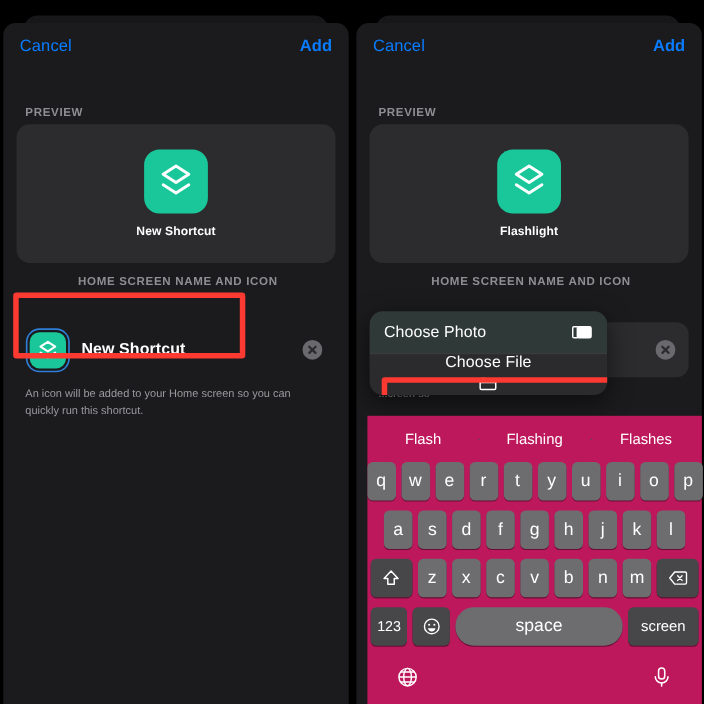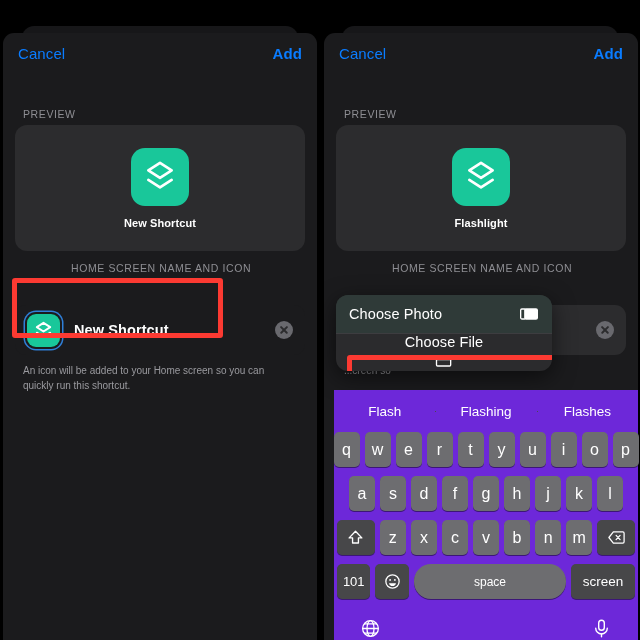--- a/index.html
+++ b/index.html
@@ -2,21 +2,21 @@
 <html><head>
 <meta charset="utf-8">
 <style>
   * { box-sizing: border-box; margin: 0; padding: 0; }
   html, body {
     width: 640px; height: 640px;
     background: #000000;
     font-family: "Liberation Sans", sans-serif;
     overflow: hidden;
   }
-  .screens { position: relative; width: 640px; height: 531px; margin-top: 12px; }
+  .screens { position: relative; width: 640px; height: 531px; }
 
   .panel {
     position: absolute; top: 0; height: 640px; width: 320px;
     background: #000; overflow: hidden;
   }
   .panel.left  { left: 0; }
   .panel.right { left: 320px; }
 
   
   .sheet-back {
@@ -36,21 +36,21 @@
     position: absolute; top: 12px;
     color: #0a7cff; font-size: 15px; font-weight: 700;
     letter-spacing: .1px; background: none; border: 0;
     font-family: "Liberation Sans", sans-serif; cursor: pointer;
   }
   .nav-cancel { left: 15px; font-weight: 400; }
   .nav-add    { right: 15px; }
 
   .section-label {
     position: absolute; left: 20px; font-size: 10.5px; letter-spacing: .6px;
-    color: #8e8e93; font-weight: 400;
+    color: #8e8e93; font-weight: 700;
   }
   .lbl-preview { top: 75px; }
   .lbl-home    { top: 229px; padding-left: 48px; }
 
   .preview-card {
     position: absolute; left: 12px; right: 12px; top: 92px; height: 126px;
     background: #2c2c2e; border-radius: 12px;
     display: flex; flex-direction: column;
     align-items: center; justify-content: center;
   }
@@ -119,21 +119,21 @@
   }
   .ctx-item + .ctx-item { border-top: .5px solid #3d3d40; flex-direction: column; }
   .ctx-item.highlight { background: #2f3a38; }
   .ctx-label { flex: 1; letter-spacing: .1px; }
   .ctx-icon { width: 20px; height: 20px; flex: none; }
   .ctx-icon svg { width: 20px; height: 20px; display: block; }
 
   
   .keyboard {
     position: absolute; left: 10px; right: 0; bottom: 0; height: 262px;
-    background: #6d28d9;
+    background: #be185d;
   }
   .predictive {
     height: 42px; display: flex; align-items: center;
   }
   .pred {
     flex: 1; text-align: center; color: #fff; font-size: 13.5px;
     position: relative; cursor: pointer;
   }
   .pred + .pred::before {
     content: ""; position: absolute; left: 0; top: 7px; bottom: 7px;
@@ -146,21 +146,21 @@
   .key {
     background: #6d6d70; border-radius: 5px; height: 35px;
     min-width: 26px; flex: 1 1 0;
     display: flex; align-items: center; justify-content: center;
     color: #fff; font-size: 16px; cursor: pointer;
     box-shadow: 0 1px 0 rgba(0,0,0,.45);
   }
   .krow.r2 { padding: 0 16px; }
   .krow.r3 { padding: 0 3px; }
   .key.wide  { flex: 1.45 1 0; background: #474749; font-size: 14px; }
-  .key.space { flex: 5 1 0; font-size: 12px; border-radius: 17px; }
+  .key.space { flex: 5 1 0; font-size: 16px; border-radius: 17px; }
   .key.fn    { flex: 1.1 1 0; background: #474749; font-size: 13px; }
   .key.ret   { flex: 2.1 1 0; background: #474749; font-size: 13.5px; }
   .key svg { width: 19px; height: 19px; }
   .kbot {
     display: flex; align-items: center; justify-content: space-between;
     padding: 4px 26px 0 26px; height: 40px;
   }
   .kbot svg { width: 21px; height: 21px; }
   .kbot .slot { cursor: pointer; }
 </style>
@@ -314,21 +314,21 @@
           <div class="key">m</div>
           <div class="key wide">
             <svg viewBox="0 0 24 24" fill="none" stroke="#fff" stroke-width="1.6" stroke-linejoin="round" stroke-linecap="round">
               <path d="M8 5h12a1.6 1.6 0 0 1 1.6 1.6v10.8A1.6 1.6 0 0 1 20 19H8L2.4 12z"></path>
               <path d="M11.5 9.3l5 5.4M16.5 9.3l-5 5.4"></path>
             </svg>
           </div>
         </div>
 
         <div class="krow r4">
-          <div class="key fn">101</div>
+          <div class="key fn">123</div>
           <div class="key fn">
             <svg viewBox="0 0 24 24" fill="none" stroke="#fff" stroke-width="1.6" stroke-linejoin="round" stroke-linecap="round">
               <circle cx="12" cy="12" r="8.4"></circle>
               <circle cx="9" cy="10" r="1.2" fill="#fff" stroke="none"></circle>
               <circle cx="15" cy="10" r="1.2" fill="#fff" stroke="none"></circle>
               <path d="M7.6 14.2h8.8a4.5 4.5 0 0 1-8.8 0z" fill="#fff" stroke="none"></path>
             </svg>
           </div>
           <div class="key space">space</div>
           <div class="key ret">screen</div>

